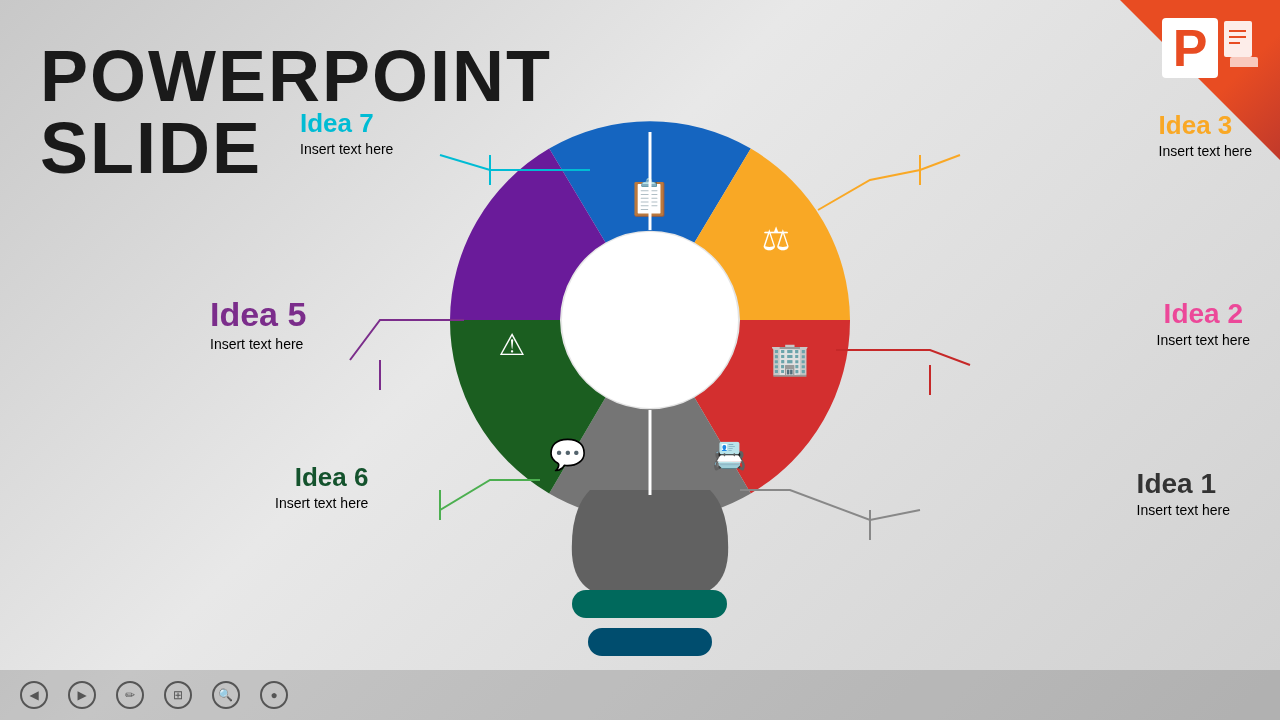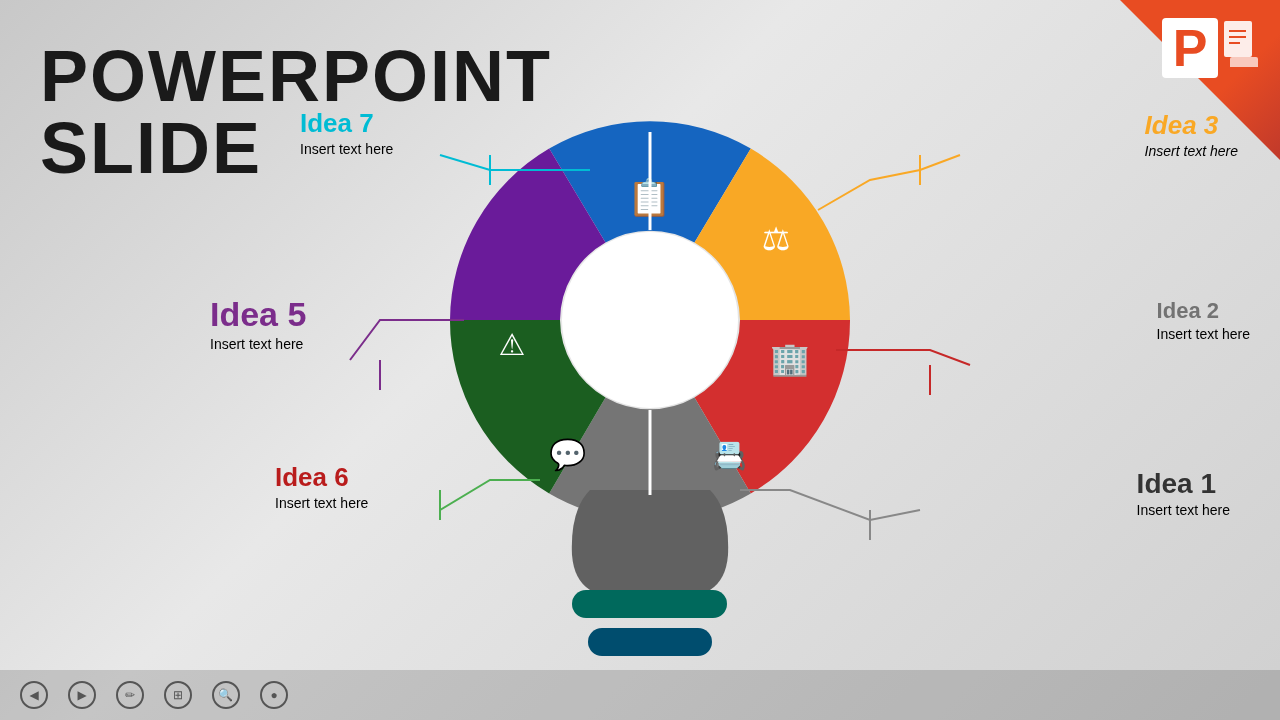--- a/index.html
+++ b/index.html
@@ -196,31 +196,31 @@
   <div class="label-title" style="color:#00bcd4; font-size:26px; font-weight:700;">Idea 7</div>
   <div class="label-sub">Insert text here</div>
 </div>
 
 <div class="label-group" style="position:absolute; top:295px; left:210px;">
   <div class="label-title" style="color:#7b2d8b; font-size:34px; font-weight:700;">Idea 5</div>
   <div class="label-sub">Insert text here</div>
 </div>
 
 <div class="label-group" style="position:absolute; top:462px; left:275px;">
-  <div class="label-title" style="color:#b91c1c; font-size:26px; font-weight:700;">Idea 6</div>
-  <div class="label-sub">Insert text here</div>
-</div>
-
-<div class="label-group" style="position:absolute; top:110px; right:42px;font-style:italic;">
+  <div class="label-title" style="color:#14532d; font-size:26px; font-weight:700;text-align:right;">Idea 6</div>
+  <div class="label-sub">Insert text here</div>
+</div>
+
+<div class="label-group" style="position:absolute; top:110px; right:28px;">
   <div class="label-title" style="color:#f9a825; font-size:26px; font-weight:700;">Idea 3</div>
   <div class="label-sub">Insert text here</div>
 </div>
 
 <div class="label-group" style="position:absolute; top:298px; right:30px;">
-  <div class="label-title" style="color:#737373; font-size:22px; font-weight:700;">Idea 2</div>
+  <div class="label-title" style="color:#ec4899; font-size:28px; font-weight:700;text-align:center;">Idea 2</div>
   <div class="label-sub">Insert text here</div>
 </div>
 
 <div class="label-group" style="position:absolute; top:468px; right:50px;">
   <div class="label-title" style="color:#333; font-size:28px; font-weight:700;">Idea 1</div>
   <div class="label-sub">Insert text here</div>
 </div>
 
 <div class="bottom-bar">
   <div class="nav-icon">◀</div>

